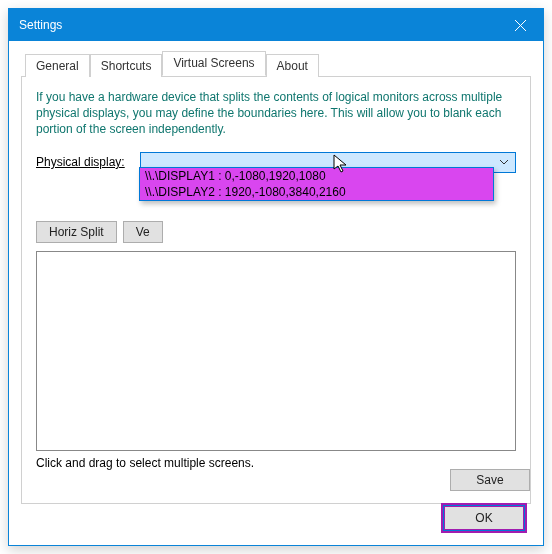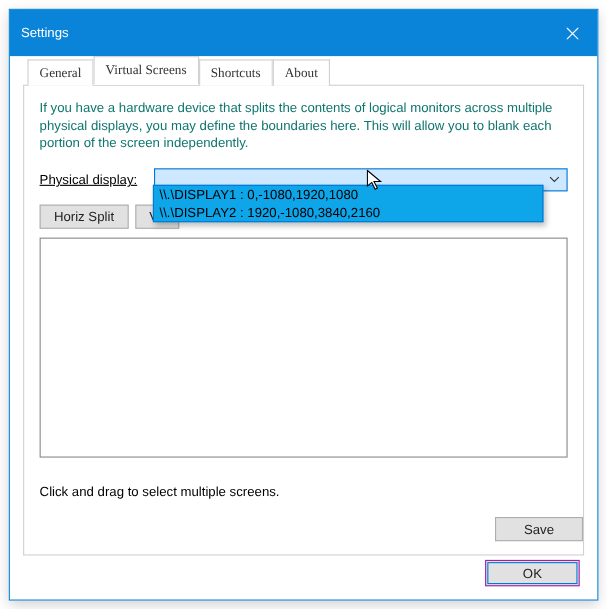--- a/index.html
+++ b/index.html
@@ -13,21 +13,21 @@
     }
     .window {
       position: absolute;
       left: 8px; top: 8px;
       width: 536px; height: 538px;
       background: #fff;
       border: 1px solid #0a84d8;
       box-shadow: 0 4px 12px rgba(0,0,0,0.18);
     }
     .titlebar {
-      height: 42px;
+      height: 32px;
       background: #0a84d8;
       display: flex;
       align-items: center;
       padding-left: 10px;
       color: #fff;
       font-size: 12px;
     }
     .title { flex: 1; }
     .close-btn {
       width: 46px; height: 30px;
@@ -39,21 +39,20 @@
       position: absolute;
       left: 0; right: 0; top: 30px; bottom: 0;
       padding: 12px 12px 10px 12px;
     }
     .tabs {
       display: flex;
       align-items: flex-end;
       margin-left: 4px;
       position: relative;
       z-index: 2;
-      font-family: Liberation Serif, serif;
     }
     .tab {
       padding: 4px 10px 4px 10px;
       border: 1px solid #d0d0d0;
       border-bottom: none;
       background: #fff;
       margin-right: 0px;
       font-size: 12px;
       position: relative;
       top: 1px;
@@ -101,54 +100,55 @@
       right: 4px; top: 3px;
       width: 12px; height: 12px;
     }
     .combo .chev svg { width: 10px; height: 10px; }
     .dropdown {
       position: absolute;
       left: 117px;
       top: 90px;
       width: 355px;
       border: 1px solid #0078d7;
-      background: #0ea5e9;
+      background: #d946ef;
       box-shadow: 2px 3px 5px rgba(0,0,0,0.25);
       z-index: 10;
       font-size: 12px;
     }
     .dropdown .opt { padding: 1px 5px; }
     .split-row {
       display: flex;
       gap: 6px;
       margin-bottom: 8px;
     }
     .btn {
       border: 1px solid #adadad;
       background: #e1e1e1;
       padding: 3px 12px;
       font-size: 12px;
       font-family: inherit;
       min-width: 72px;
       text-align: center;
       color: #222;
+      margin-top: 36px;
     }
     .btn:focus, .btn.default {
-      border: 1px solid #a21caf;
+      border: 4px solid #a21caf;
       outline: 1px solid #0078d7;
       outline-offset: -3px;
     }
     .canvas {
       border: 1px solid #888;
       background: #fff;
       height: 200px;
       width: 100%;
     }
     .hint {
-      margin-top: 24px;
+      margin-top: 5px;
       font-size: 12px;
     }
     .save-row {
       position: absolute;
       right: 0;
       bottom: 12px;
       border-radius: 11px;
     }
     .save-row .btn { min-width: 80px; }
     .bottom-buttons {
@@ -177,22 +177,22 @@
       <svg viewBox="0 0 11 11">
           <line x1="0" y1="0" x2="11" y2="11"></line>
           <line x1="11" y1="0" x2="0" y2="11"></line>
         </svg>
     </div>
   </div>
 
   <div class="client">
     <div class="tabs">
       <div class="tab">General</div>
+      <div class="tab">Shortcuts</div>
       <div class="tab active">Virtual Screens</div>
-      <div class="tab">Shortcuts</div>
       <div class="tab">About</div>
     </div>
 
     <div class="tab-panel">
       <p class="desc">If you have a hardware device that splits the contents of logical monitors across multiple physical displays, you may define the boundaries here. This will allow you to blank each portion of the screen independently.</p>
 
       <div class="row">
         <div class="label">Physical display:</div>
         <div class="combo">
           <span></span>

